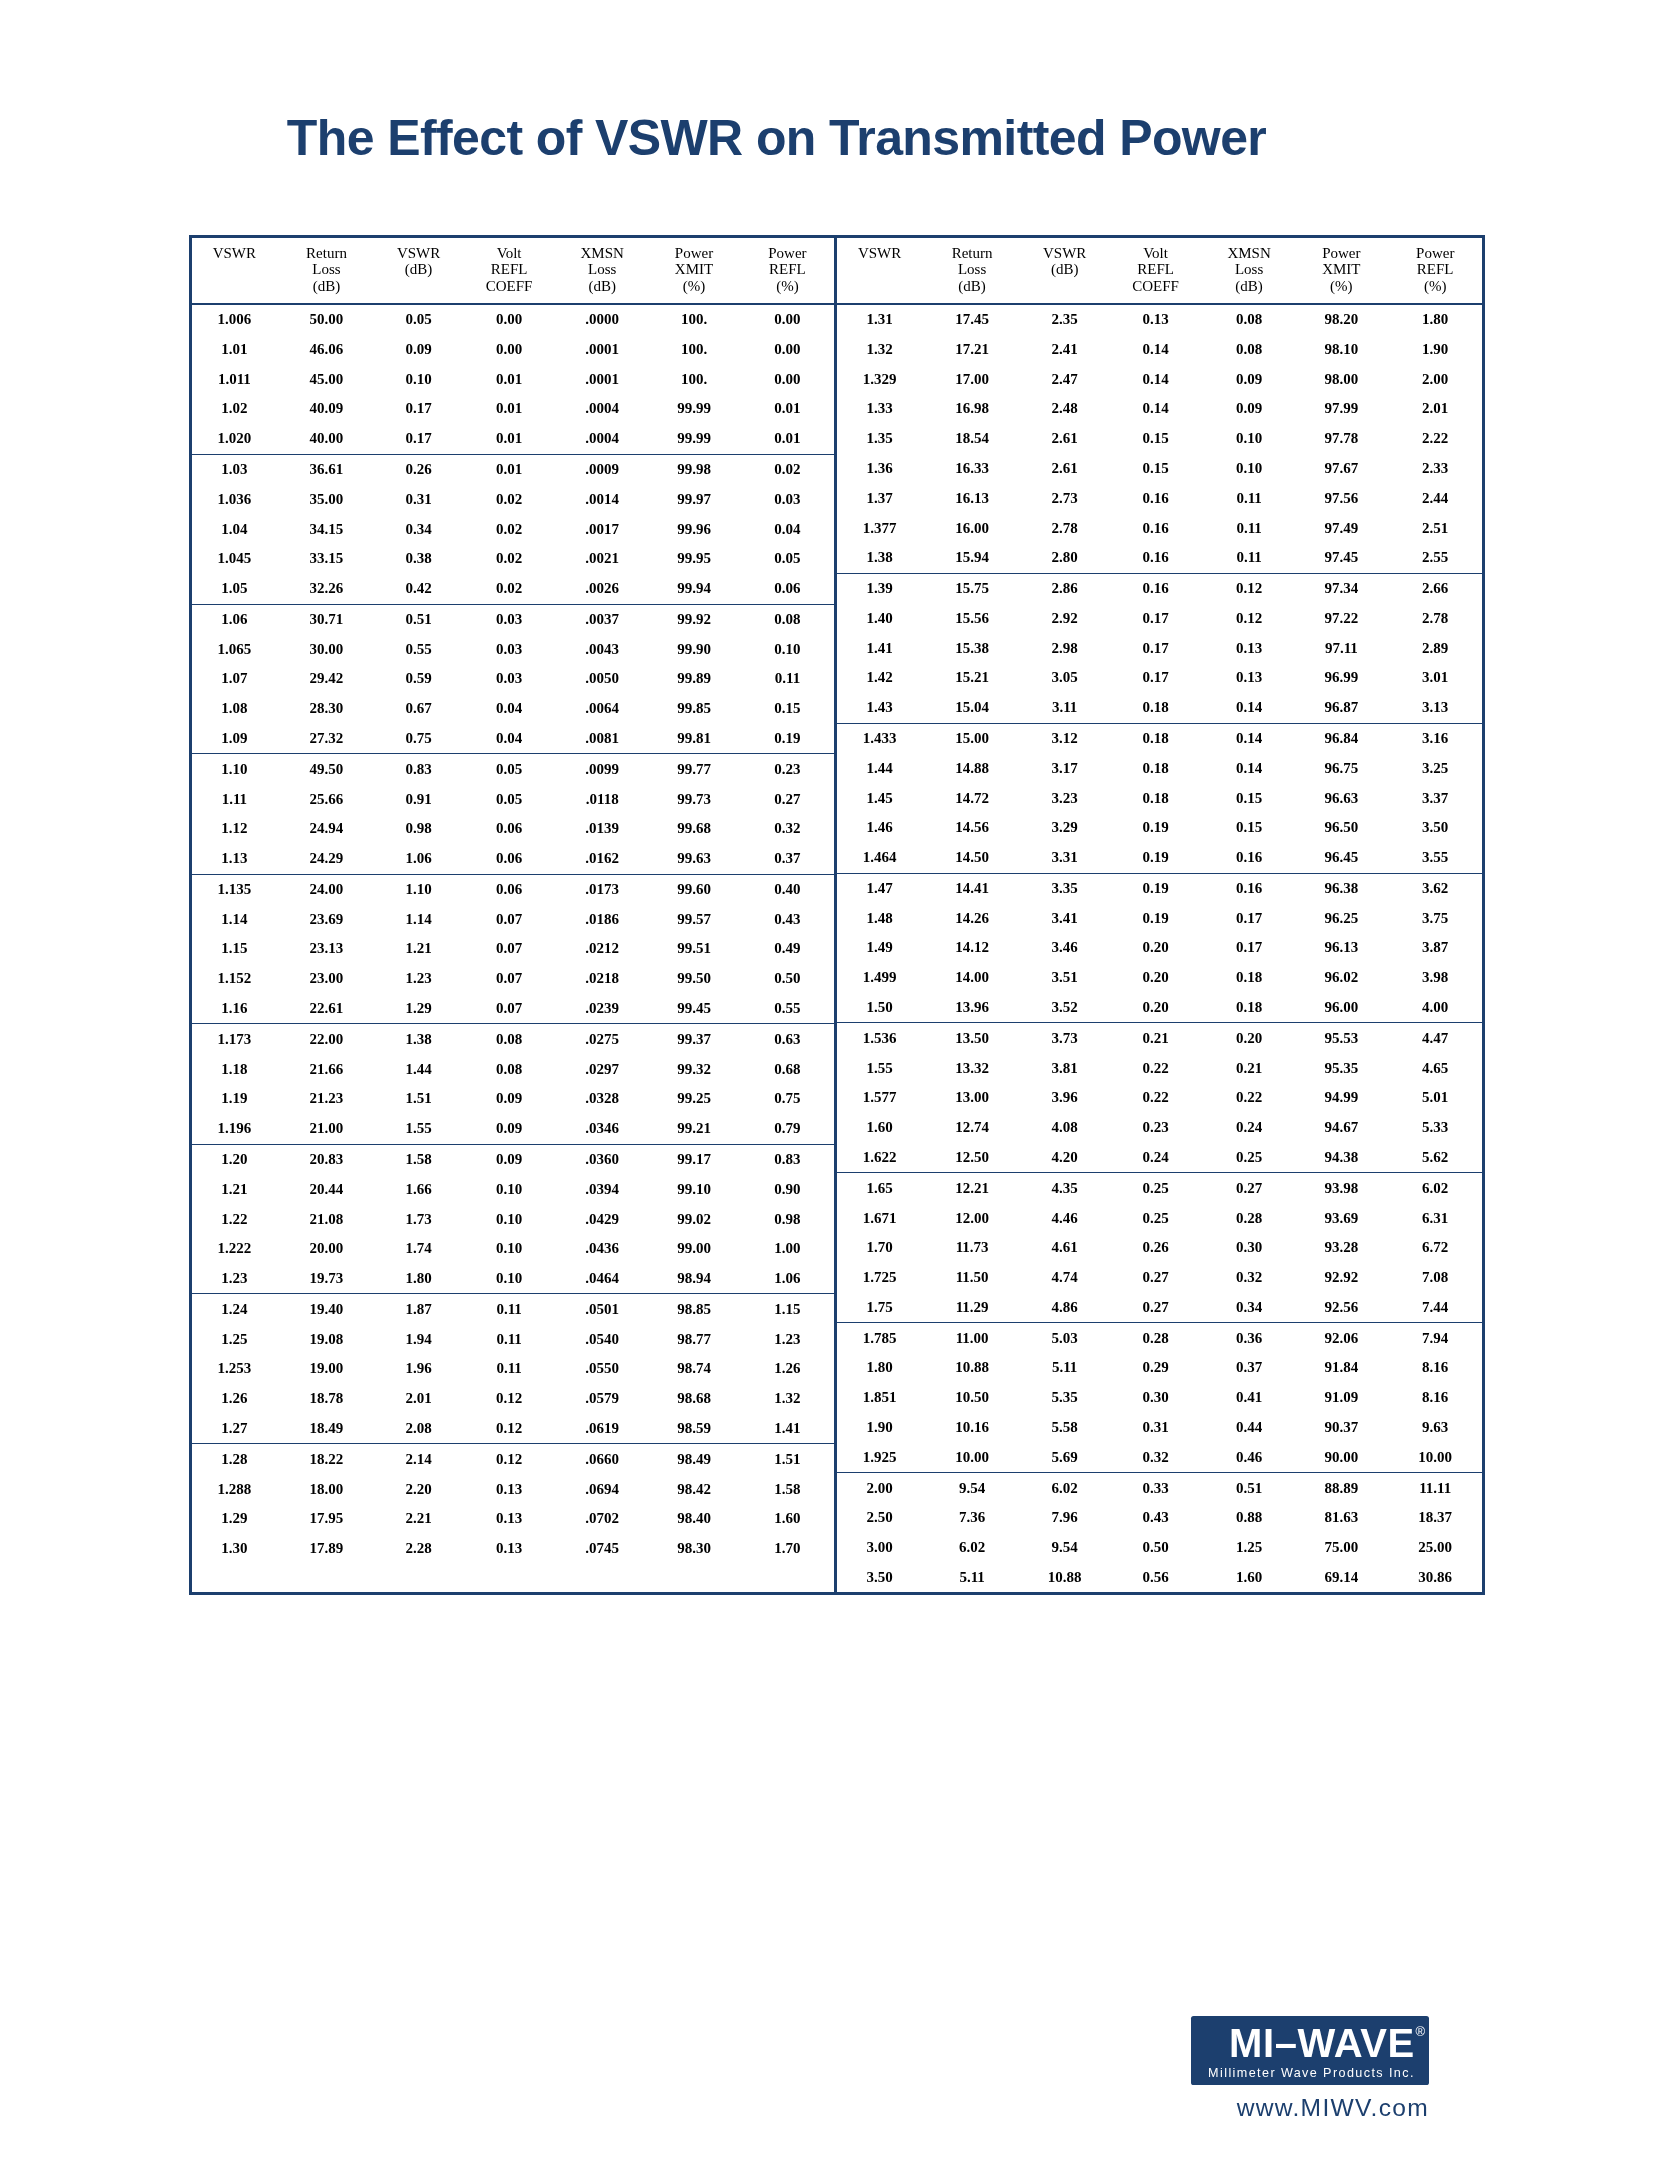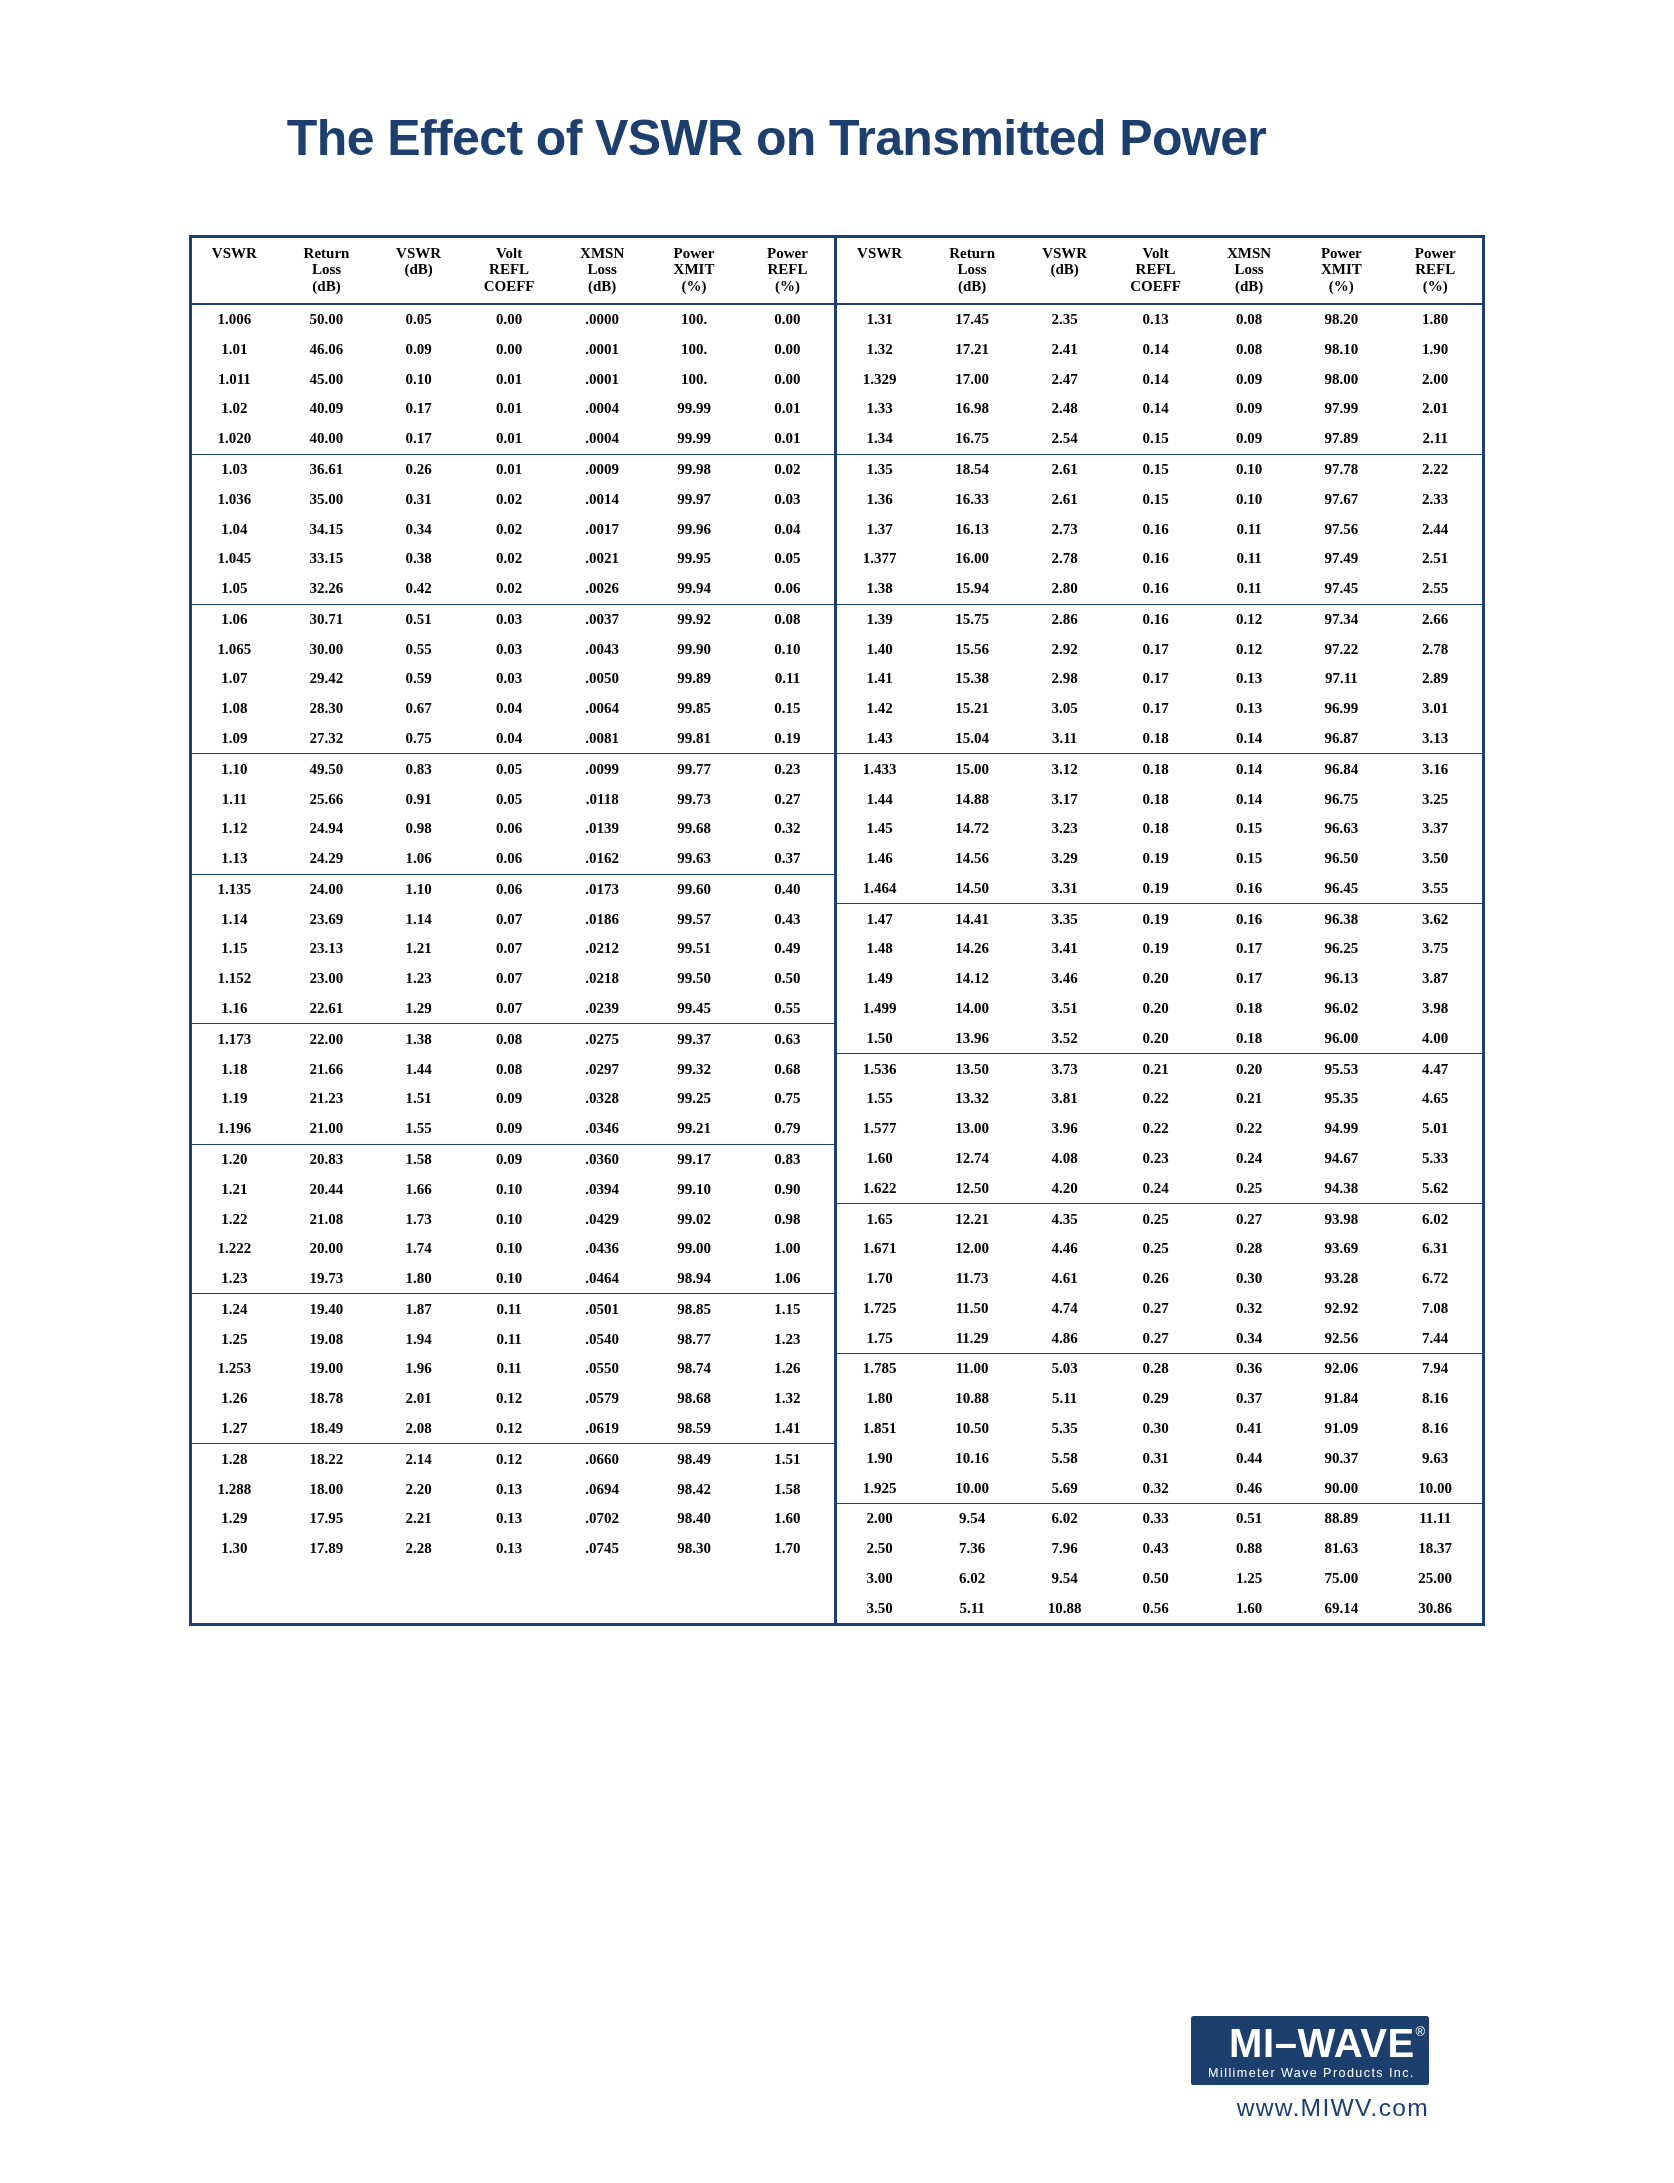--- a/index.html
+++ b/index.html
@@ -46,21 +46,21 @@
   .half.left {
     border-right: 3.2px solid #1c3f6e;
   }
   table.vswr {
     width: 100%;
     border-collapse: collapse;
     font-size: 14.2px;
   }
   table.vswr th {
     font-family: "Liberation Serif", serif;
-    font-weight: bold;
+    font-weight: normal;
     font-size: 15px;
     color: #000;
     padding: 6.5px 0 7.8px 0;
     line-height: 1.12;
     vertical-align: top;
     border-bottom: 2.6px solid #1c3f6e;
   }
   table.vswr td {
     text-align: center;
     font-weight: bold;
@@ -627,29 +627,20 @@
               <td class="col-6">2.00</td>
             </tr>
             <tr>
               <td class="col-0">1.33</td>
               <td class="col-1">16.98</td>
               <td class="col-2">2.48</td>
               <td class="col-3">0.14</td>
               <td class="col-4">0.09</td>
               <td class="col-5">97.99</td>
               <td class="col-6">2.01</td>
-            </tr>
-            <tr class="group-end">
-              <td class="col-0">1.34</td>
-              <td class="col-1">16.75</td>
-              <td class="col-2">2.54</td>
-              <td class="col-3">0.15</td>
-              <td class="col-4">0.09</td>
-              <td class="col-5">97.89</td>
-              <td class="col-6">2.11</td>
             </tr>
             <tr>
               <td class="col-0">1.35</td>
               <td class="col-1">18.54</td>
               <td class="col-2">2.61</td>
               <td class="col-3">0.15</td>
               <td class="col-4">0.10</td>
               <td class="col-5">97.78</td>
               <td class="col-6">2.22</td>
             </tr>

